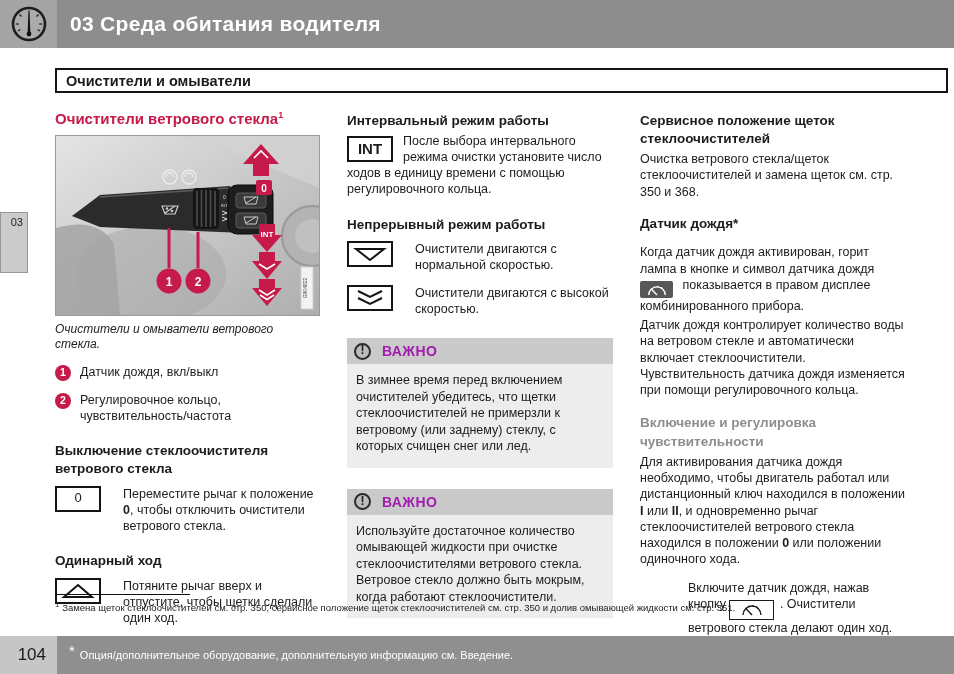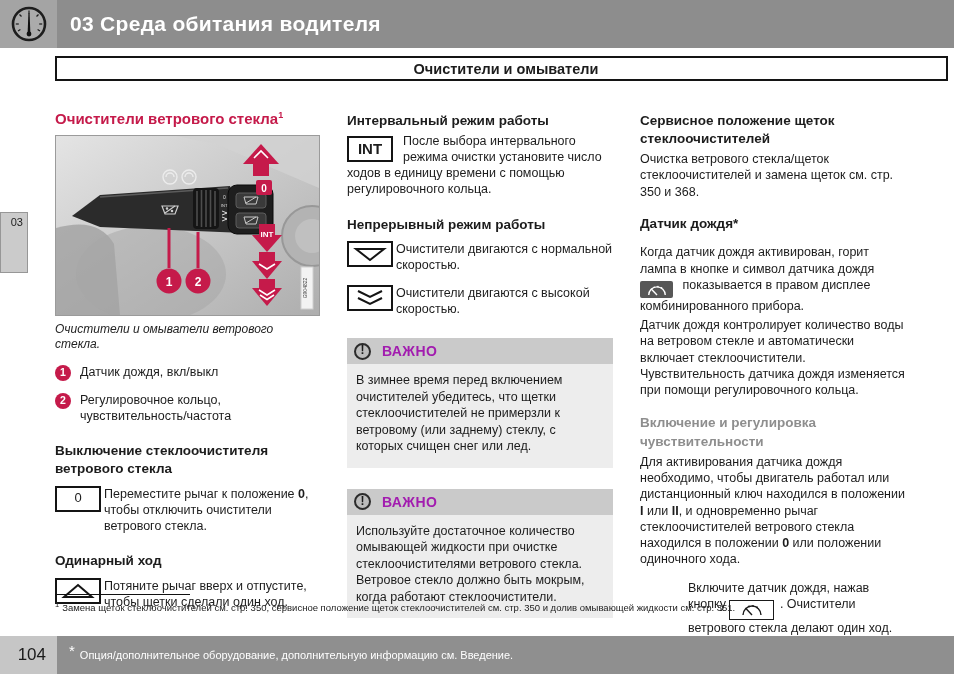--- a/index.html
+++ b/index.html
@@ -8,22 +8,22 @@
     position:relative; width:954px; height:674px; overflow:hidden;
     font-family:"Liberation Sans", sans-serif; color:#1c1c1c; background:#fff;
   }
   
   .hdr-iconbox { position:absolute; left:0; top:7; width:57px; height:48px; background:#a4a4a4;
     display:flex; align-items:center; justify-content:center; }
   .hdr-bar { position:absolute; left:57px; top:7; width:897px; height:48px; background:#8d8d8d;
     display:flex; align-items:center; }
   .hdr-title { color:#ffffff; font-size:21px; font-weight:bold; padding-left:13px; letter-spacing:.3px; }
   
-  .section-box { position:absolute; left:55px; top:56px; width:893px; height:25px;
-    border:2px solid #141414; display:flex; align-items:center;justify-content:center; }
+  .section-box { position:absolute; left:55px; top:68px; width:893px; height:25px;
+    border:2px solid #141414; display:flex; align-items:center; }
   .section-box span { font-size:14.5px; font-weight:bold; padding-left:9px; }
   
   .side-tab { position:absolute; left:0; top:212px; width:28px; height:61px; background:#cbcbcb;
     border:1px solid #979797; font-size:11px; color:#222; text-align:right; padding:3px 4px 0 0; }
   
   .col { position:absolute; top:110px; font-size:12.5px; line-height:1.3; }
   .col1 { left:55px;  width:266px; }
   .col2 { left:347px; width:266px; }
   .col3 { left:640px; width:268px; }
   h2.red { color:#c51a4a; font-size:15px; font-weight:bold; line-height:1.25; }
@@ -33,21 +33,21 @@
   p.body { margin-top:7px; }
   sup { font-size:9px; }
   
   .figure { margin-top:6px; width:265px; height:181px; border:1px solid #9b9b9b; background:#c9c9c9; }
   .figcaption { font-style:italic; font-size:12px; margin-top:6px; color:#222; }
   .legend { margin-top:11px; }
   .legend-item { display:flex; gap:9px; margin-bottom:11px; }
   .num-badge { flex:0 0 auto; width:16px; height:16px; border-radius:50%; background:#c51a4a; color:#fff;
     font-size:10.5px; font-weight:bold; display:flex; align-items:center; justify-content:center; margin-top:1px; }
   
-  .symrow { display:flex; gap:3px; margin-top:8px; }
+  .symrow { display:flex; gap:22px; margin-top:8px; }
   .symbox { flex:0 0 auto; width:46px; height:26px; border:2px solid #141414; background:#fff;
     display:flex; align-items:center; justify-content:center; font-weight:bold; font-size:14px; }
   .symbox.float { float:left; margin:3px 10px 2px 0; }
   .clear { clear:both; }
   .symbox svg { display:block; }
   
   .imp { margin-top:21px; }
   .imp-header { background:#cacaca; height:26px; display:flex; align-items:center; gap:11px; padding:0 7px; }
   .imp-icon { width:17px; height:17px; border-radius:50%; border:2px solid #2b2b2b; background:#bcbcbc;
     color:#1a1a1a; font-size:12px; font-weight:bold; display:flex; align-items:center; justify-content:center; }

